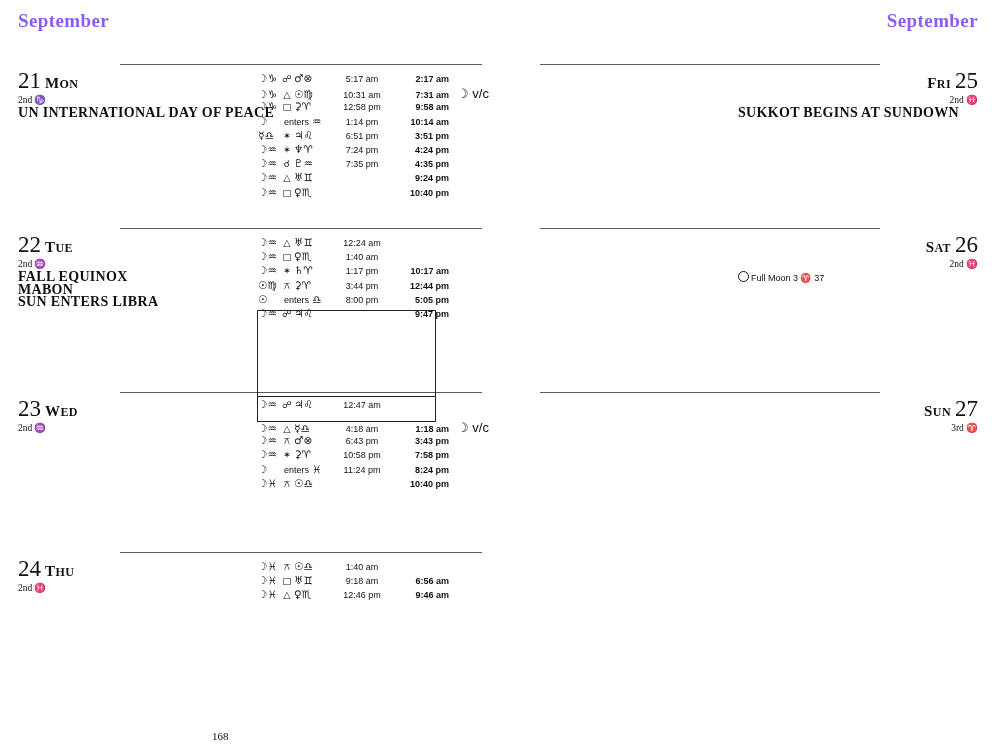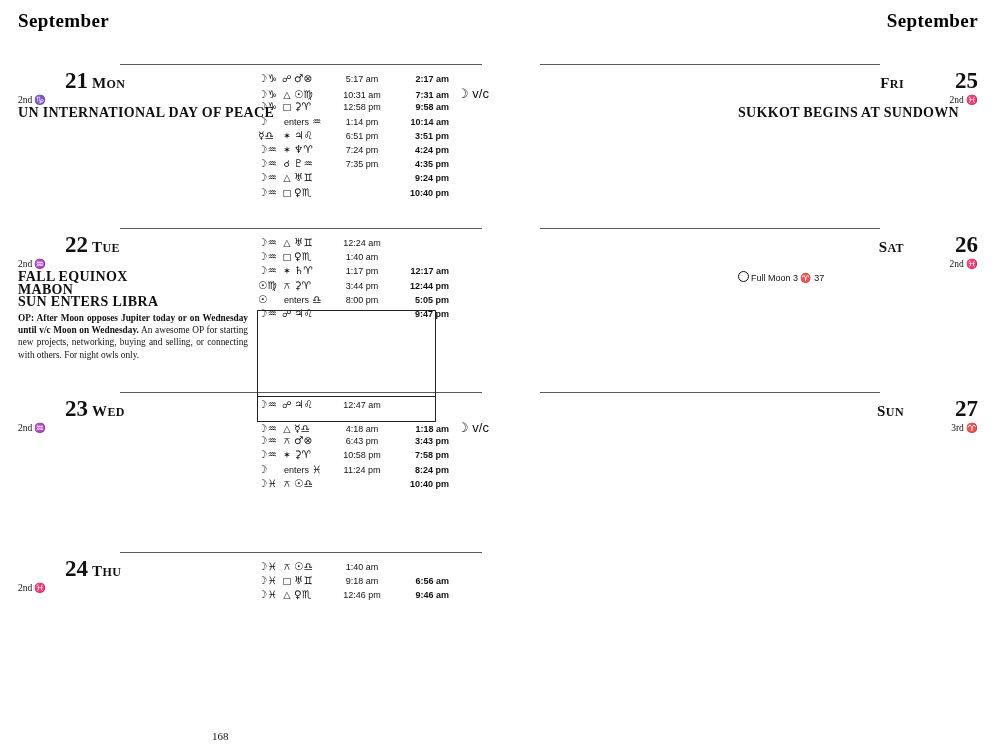--- a/index.html
+++ b/index.html
@@ -11,35 +11,35 @@
   }
   .page{position:absolute;top:0;width:500px;height:752px;}
   .page.left{left:0;}
   .page.right{left:500px;}
 
   
   .month-head{
     position:absolute;top:10px;
     font-family:"Liberation Serif", serif;
     font-weight:bold;font-size:19px;letter-spacing:.4px;
-    color:#000000;
+    color:#8b5cf6;
   }
   .month-head.l{left:18px;}
   .month-head.r{right:22px;}
 
   
   .day{position:absolute;width:100%;}
   .rule{position:absolute;height:1px;background:#5b5b5b;top:0;}
   .page.left .rule{left:120px;right:18px;}
   .page.right .rule{left:40px;right:120px;}
 
   .daynum{position:absolute;top:4px;white-space:nowrap;}
   .page.left .daynum{left:18px;text-align:left;}
   .page.right .daynum{right:22px;text-align:right;}
-  .daynum .num{font-size:23px;font-weight:bold;letter-spacing:0px;margin-left:47px;}
+  .daynum .num{font-size:23px;font-weight:normal;letter-spacing:0px;}
   .daynum .dow{font-size:15px;font-weight:bold;letter-spacing:.4px;}
   .daynum .dow .c1{font-size:15px;}
   .daynum .dow .c2{font-size:12px;}
 
   .moonphase{position:absolute;top:30px;font-size:9.5px;white-space:nowrap;}
   .page.left .moonphase{left:18px;}
   .page.right .moonphase{right:22px;}
 
   .notes{position:absolute;top:43px;font-size:9px;line-height:12.5px;}
   .page.left .notes{left:18px;width:230px;}
@@ -194,21 +194,20 @@
         </div>
       </div>
       <div class="day" style="top: 228px;">
         <div class="rule"></div>
         <div class="daynum"><span class="num">22</span> <span class="dow"><span class="c1">T</span><span class="c2">U</span><span class="c2">E</span></span></div>
         <div class="moonphase">2nd ♒</div>
         <div class="notes">
           <div class="note"><span class="c1">F</span><span class="c2">A</span><span class="c2">L</span><span class="c2">L</span><span class="c1"> </span><span class="c1">E</span><span class="c2">Q</span><span class="c2">U</span><span class="c2">I</span><span class="c2">N</span><span class="c2">O</span><span class="c2">X</span></div>
           <div class="note"><span class="c1">M</span><span class="c2">A</span><span class="c2">B</span><span class="c2">O</span><span class="c2">N</span></div>
           <div class="note"><span class="c1">S</span><span class="c2">U</span><span class="c2">N</span><span class="c1"> </span><span class="c2">E</span><span class="c2">N</span><span class="c2">T</span><span class="c2">E</span><span class="c2">R</span><span class="c2">S</span><span class="c1"> </span><span class="c1">L</span><span class="c2">I</span><span class="c2">B</span><span class="c2">R</span><span class="c2">A</span></div>
-          <div class="op-text">OP: After Moon opposes Jupiter today or on Wednesday until v/c Moon on Wednesday.<span class="reg"> An awesome OP for starting new projects, networking, buying and selling, or connecting with others. For night owls only.</span></div>
         </div>
         <div class="aspects" style="top: 8px;">
           <div class="arow">
             <span class="c-sym">
               <span class="p1 glyph">☽♒</span>
               <span class="asp glyph sm">△</span>
               <span class="p2 glyph">♅♊</span>
             </span>
             <span class="c-t1">12:24 am</span>
             <span class="c-t2"></span>
@@ -224,21 +223,21 @@
             <span class="c-t2"></span>
             <span class="c-vc"></span>
           </div>
           <div class="arow">
             <span class="c-sym">
               <span class="p1 glyph">☽♒</span>
               <span class="asp glyph sm">✶</span>
               <span class="p2 glyph">♄♈</span>
             </span>
             <span class="c-t1">1:17 pm</span>
-            <span class="c-t2">12:17 am</span>
+            <span class="c-t2">10:17 am</span>
             <span class="c-vc"></span>
           </div>
           <div class="arow">
             <span class="c-sym">
               <span class="p1 glyph">☉♍</span>
               <span class="asp glyph sm">⚻</span>
               <span class="p2 glyph">⚳♈</span>
             </span>
             <span class="c-t1">3:44 pm</span>
             <span class="c-t2">12:44 pm</span>

